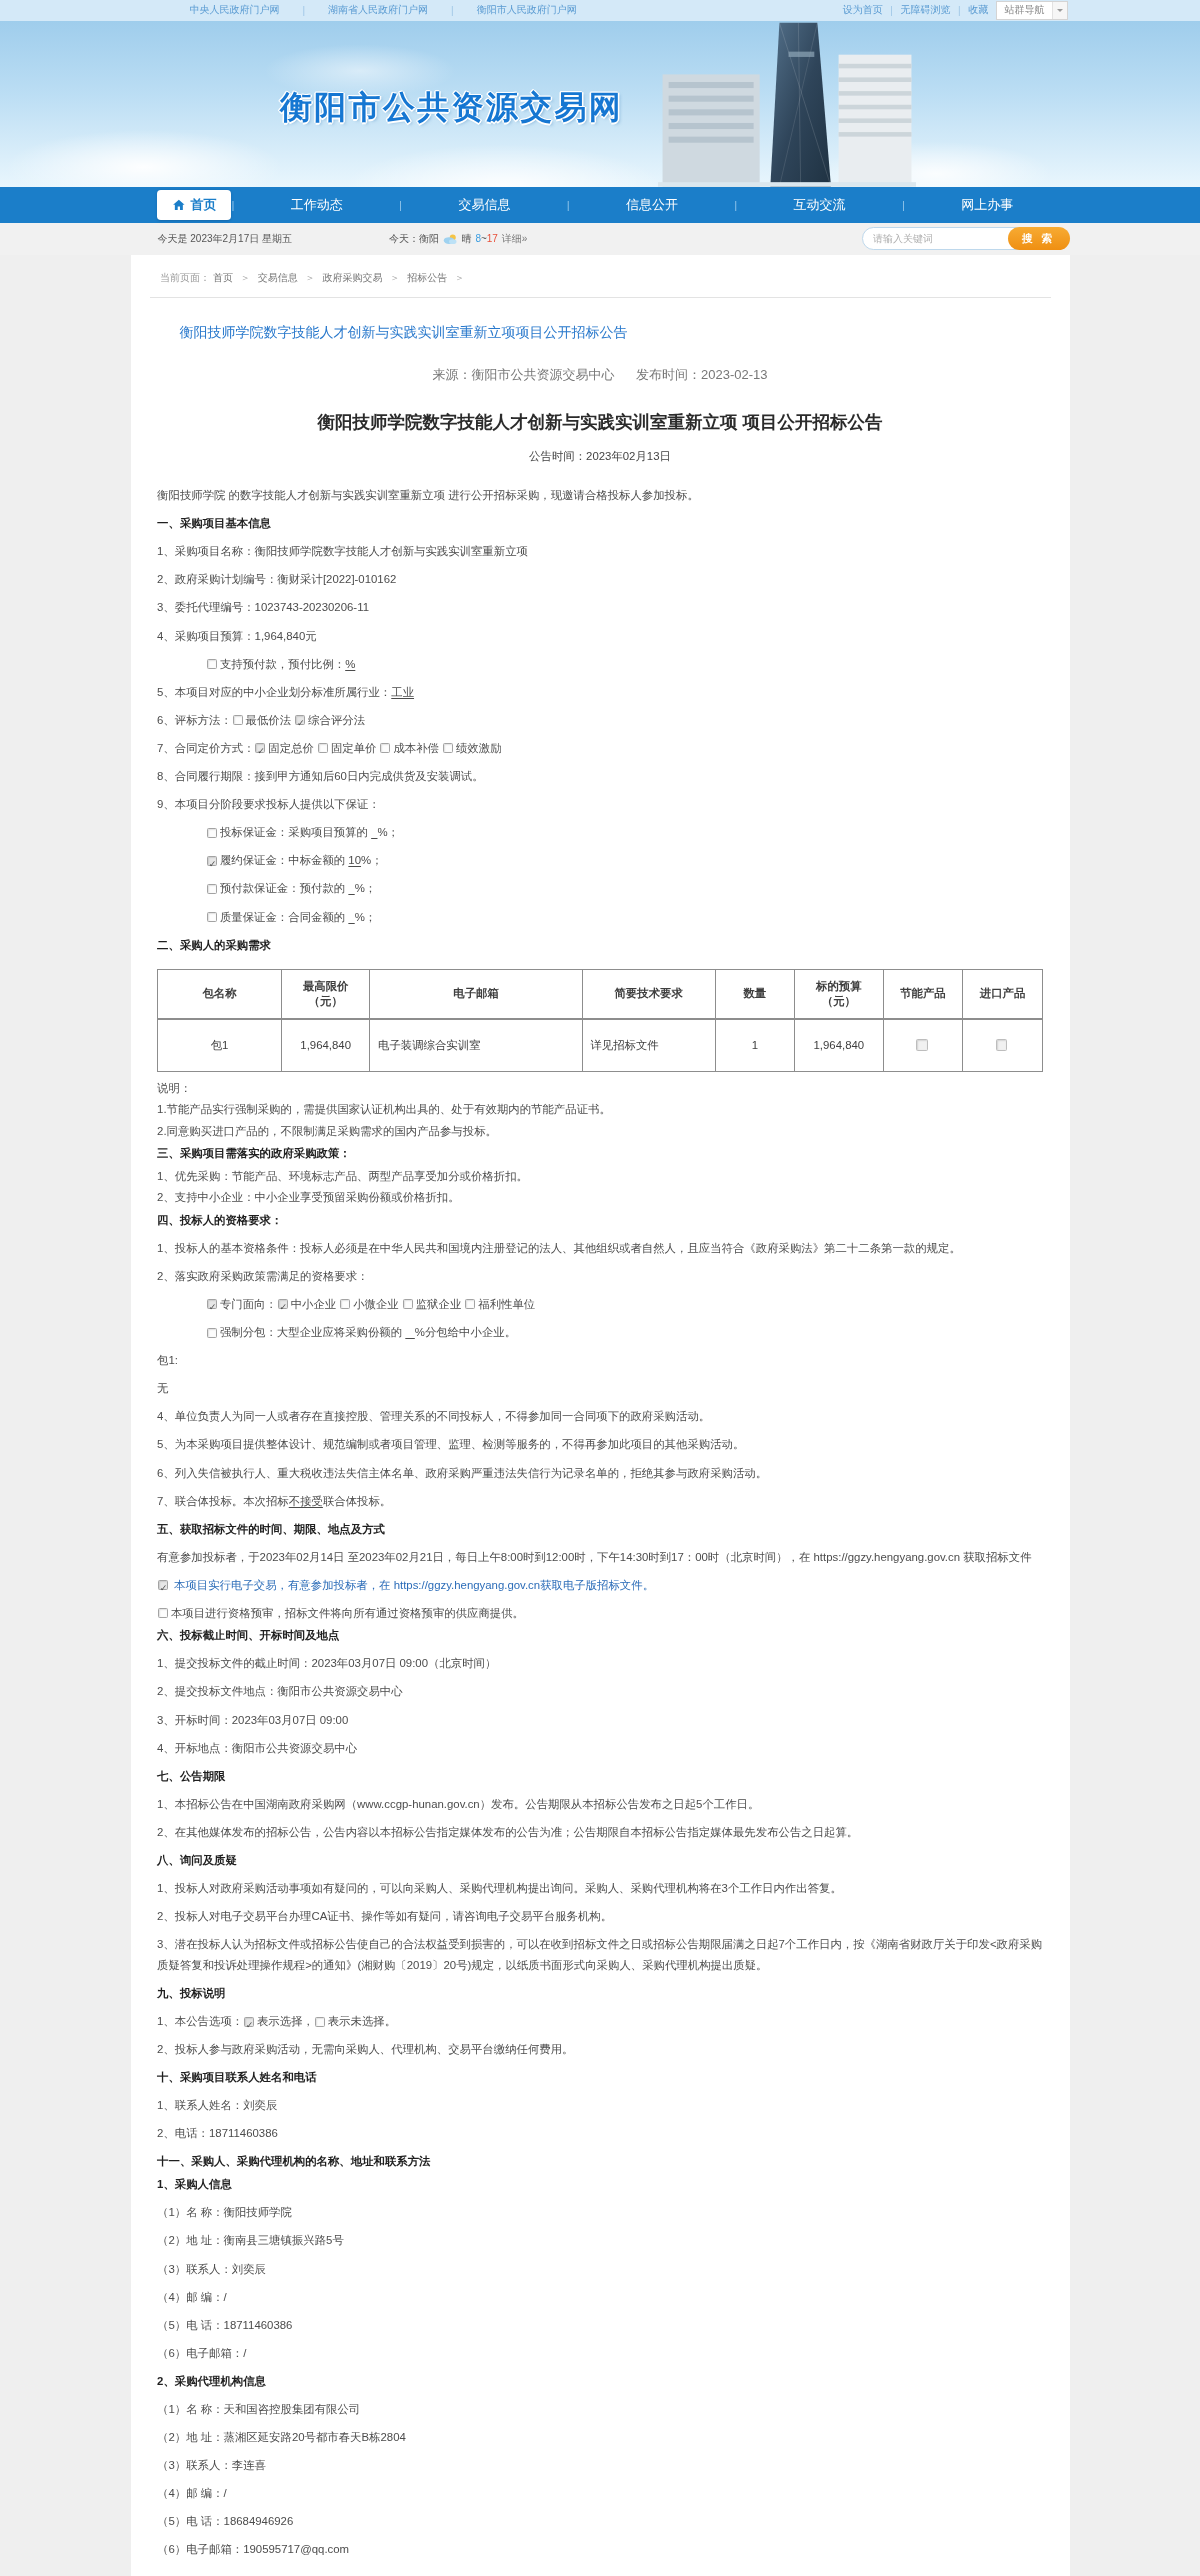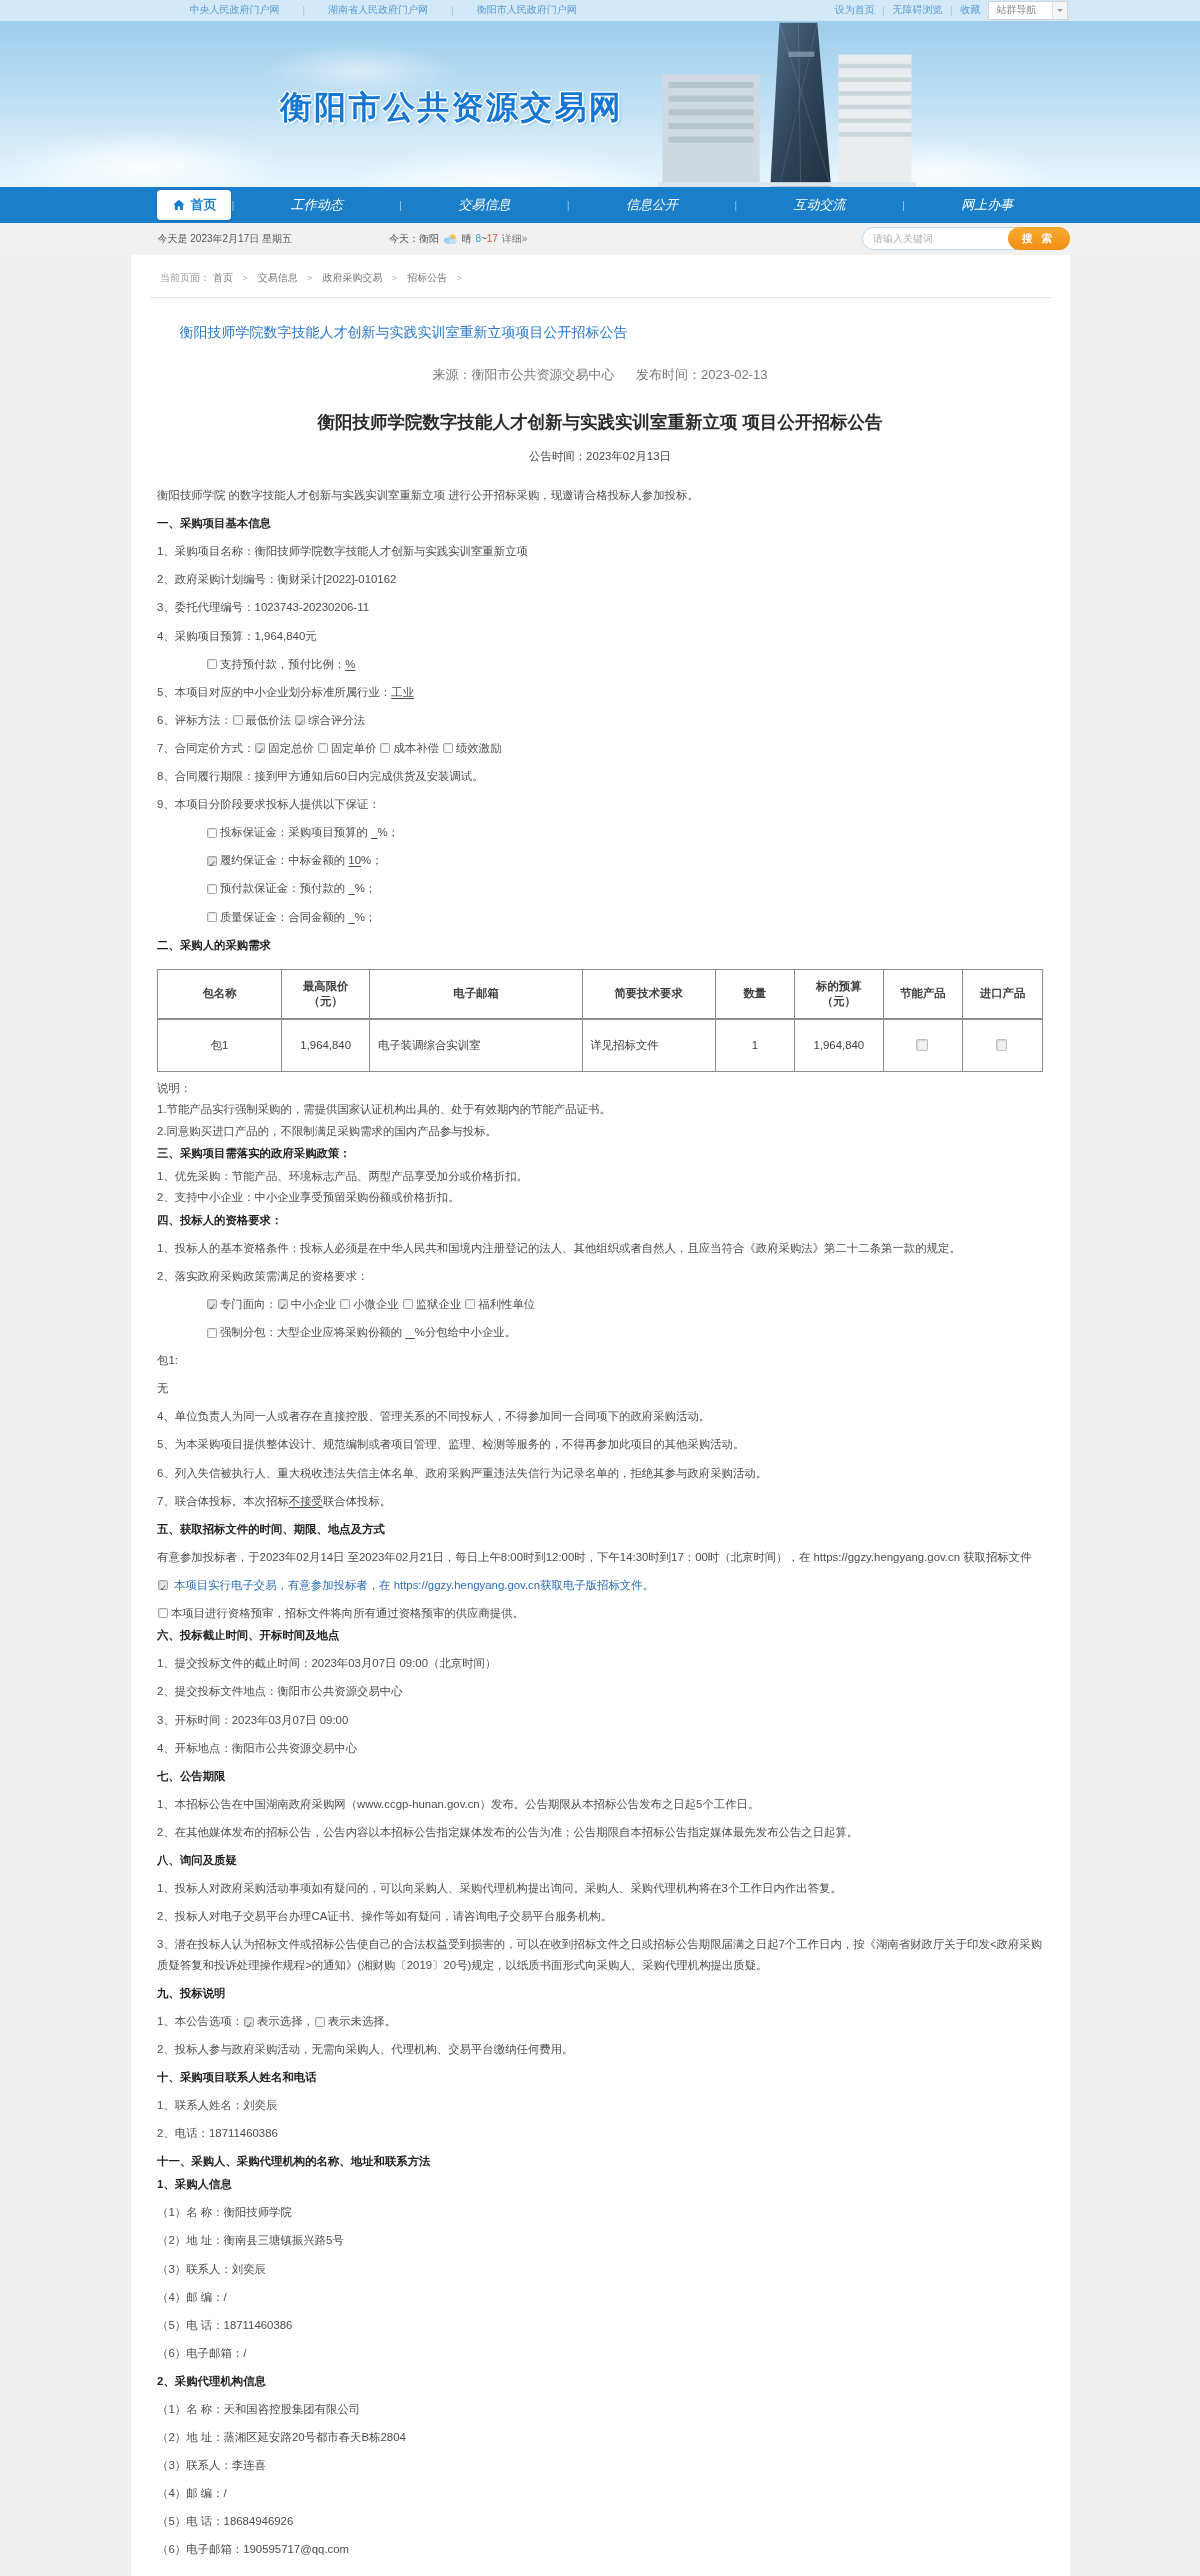--- a/index.html
+++ b/index.html
@@ -7,21 +7,21 @@
   .page { width:1200px; margin:0 auto; background:#efefef; }
   .inner { width:939px; margin:0 auto; position:relative; }
 
   
   .topbar { height:20.5px; background:#d4e9f8; font-size:10px; color:#5a9bd2; }
   .topbar .inner { height:20.5px; display:flex; align-items:center; justify-content:space-between; }
   .topbar a { color:#5a9bd2; text-decoration:none; cursor:pointer; }
   .tb-left { margin-left:59px; display:flex; align-items:center; gap:23px; }
   .tb-right { display:flex; align-items:center; gap:7.6px; margin-right:1.5px; }
   .tb-sep { color:#9ec6e6; }
-  .site-nav-dd { background:#fff; border:0.8px solid #d4d4d4; height:19px; display:flex; align-items:center; color:#888; cursor:pointer;gap:8px; }
+  .site-nav-dd { background:#fff; border:0.8px solid #d4d4d4; height:19px; display:flex; align-items:center; color:#888; cursor:pointer; }
   .site-nav-dd .lbl { padding:0 7.6px; font-size:10px; }
   .site-nav-dd .arr { width:15px; height:16.7px; border-left:0.8px solid #e2e2e2; display:flex; align-items:center; justify-content:center; background:#f6f6f6; }
   .site-nav-dd .arr i { width:0;height:0;border-left:3px solid transparent;border-right:3px solid transparent;border-top:3.8px solid #9a9a9a; }
 
   
   .banner { height:166px; position:relative; overflow:hidden;
     background:
       radial-gradient(ellipse 198px 53px at 12% 88%, rgba(255,255,255,.95), rgba(255,255,255,0) 70%),
       radial-gradient(ellipse 228px 61px at 42% 100%, rgba(255,255,255,.9), rgba(255,255,255,0) 70%),
       radial-gradient(ellipse 167px 46px at 78% 92%, rgba(255,255,255,.85), rgba(255,255,255,0) 70%),
@@ -30,21 +30,21 @@
   }
   .site-title { position:absolute; left:280px; top:65px; font-size:32px; font-weight:bold; color:#1677d2; letter-spacing:2.3px;
     text-shadow:-1.5px 0 #fff,1.5px 0 #fff,0 -1.5px #fff,0 1.5px #fff,-0.8px -0.8px #fff,0.8px 0.8px #fff,2.3px 2.3px 3px rgba(120,170,210,.6); }
   .building { position:absolute; left:658px; top:0; }
 
   
   .mainnav { height:36px; background:#1b7ec9; }
   .mainnav .inner { display:flex; align-items:center; height:36px; }
   .nav-tab { margin-left:26px; height:30px; background:#fff; border-radius:3.8px; display:flex; align-items:center; gap:5.3px;
     padding:0 15px; color:#1b7ec9; font-size:13px; font-weight:bold; cursor:pointer; box-shadow:0 0.8px 2.3px rgba(0,40,80,.25); }
-  .nav-item { flex:1; text-align:center; color:#fff; font-size:13px; cursor:pointer;font-style:italic; }
+  .nav-item { flex:1; text-align:center; color:#fff; font-size:13px; cursor:pointer; }
   .nav-sep { color:#8ec3ea; font-size:11.4px; }
 
   
   .inforow { height:32px; background:#f1f1f1; font-size:10px; color:#555; }
   .inforow .inner { height:32px; display:flex; align-items:center; }
   .date-text { margin-left:27px; }
   .weather { margin-left:97px; display:flex; align-items:center; gap:3.8px; }
   .temp-low { color:#3b9de0; }
   .temp-high { color:#e8503a; }
   .weather-more { color:#777; cursor:pointer; }

